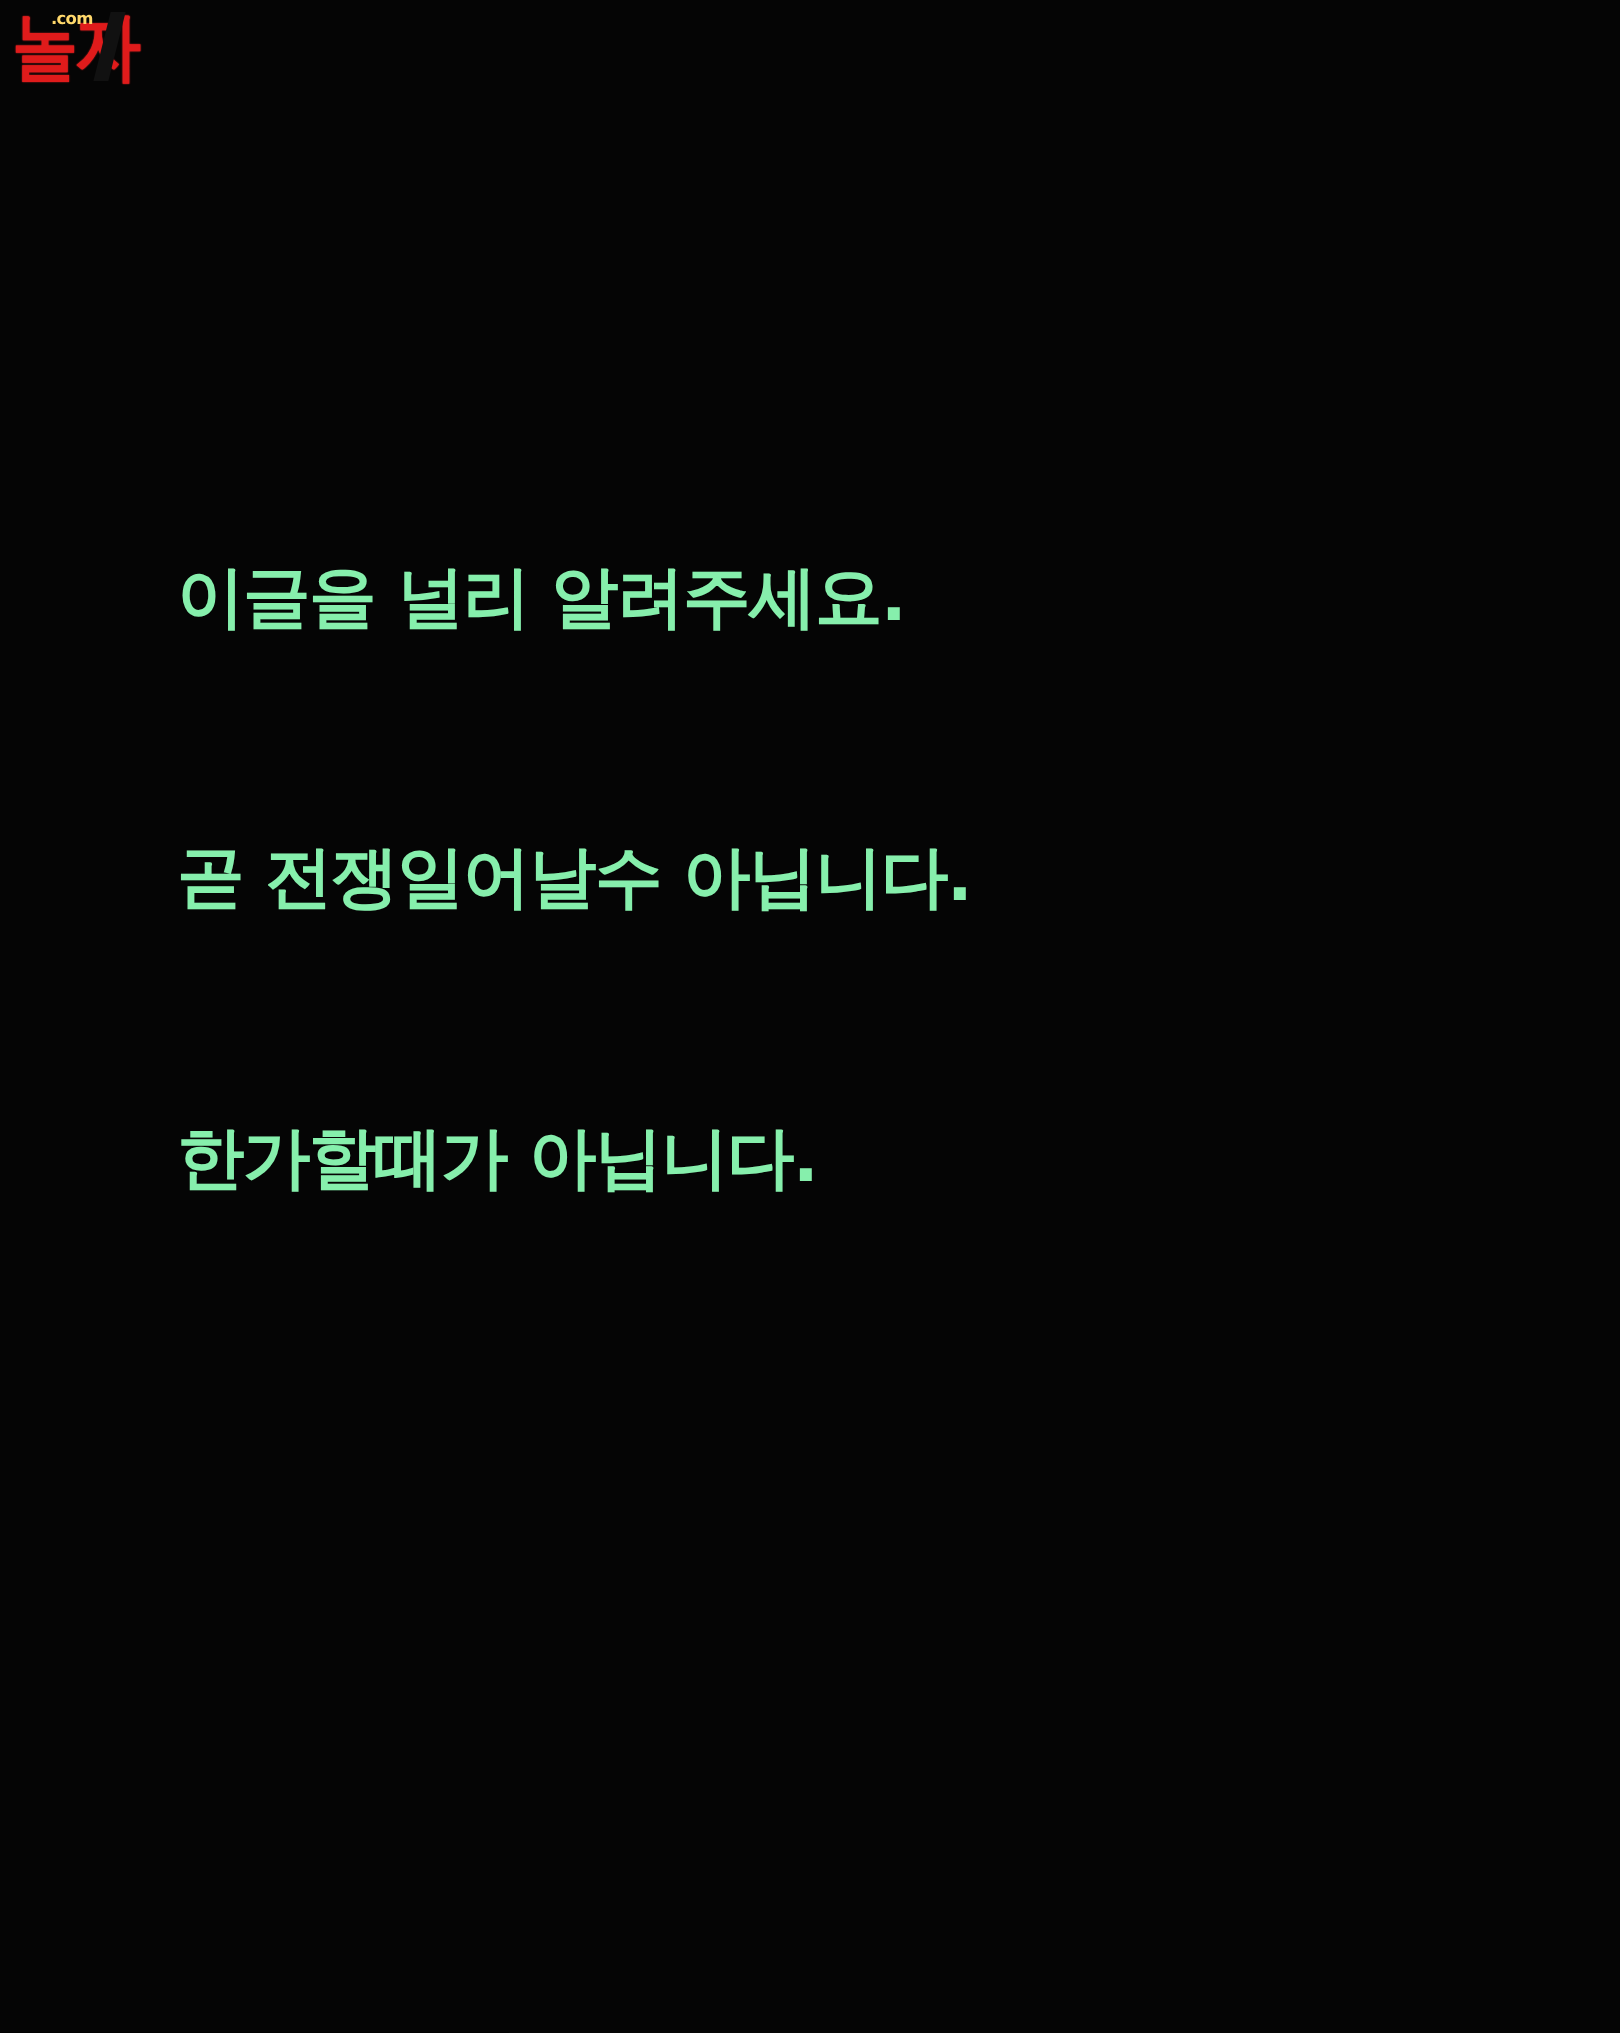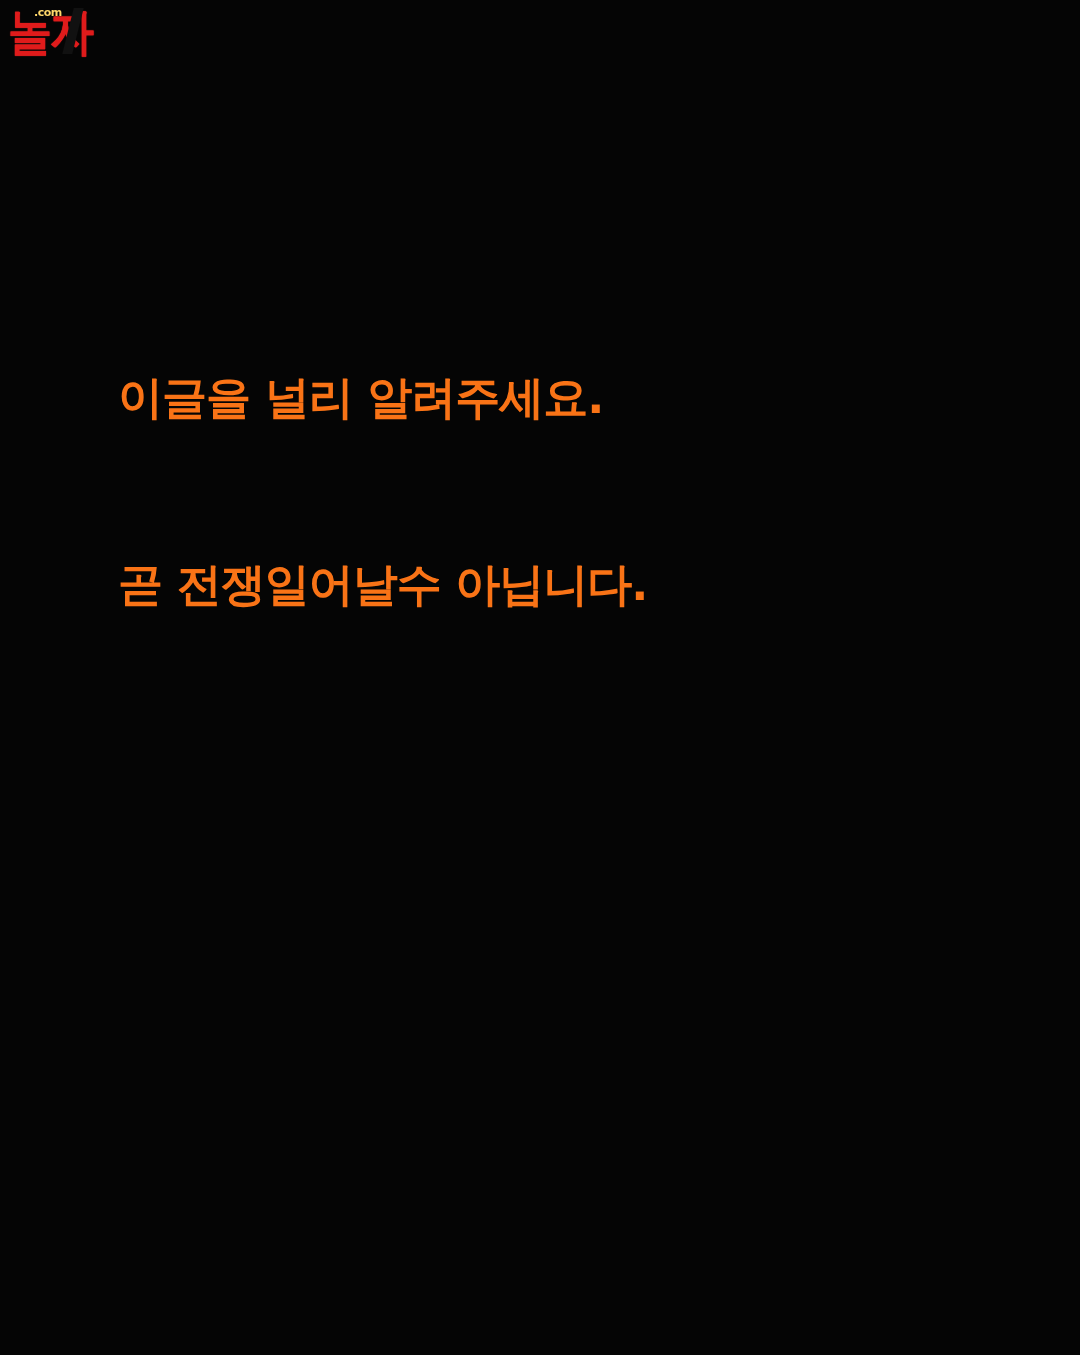--- a/index.html
+++ b/index.html
@@ -75,21 +75,21 @@
     letter-spacing: -1px;
     white-space: pre;
   }
 
   .block {
     margin: 0 0 0 0;
   }
   .line {
     display: block;
     white-space: pre;
-    color: #f97316;
+    color: #86efac;
   }
   .spacer {
     display: block;
     height: 52px;
   }
   .lead .line {
     font-size: 45px;
     line-height: 63px;
   }
 </style>
@@ -102,20 +102,21 @@
     <span class="wm-text">놀자</span>
     <span class="wm-dotcom">.com</span>
     <span class="wm-slash"></span>
   </div>
 
   <div class="content">
 
     <div class="block lead">
       <span class="line">이글을 널리 알려주세요.</span>
       <span class="line">곧 전쟁일어날수 아닙니다.</span>
+      <span class="line">한가할때가 아닙니다.</span>
     </div>
 
     <span class="spacer"></span>
 
     <div class="block item">
       
       
     </div>
 
     

